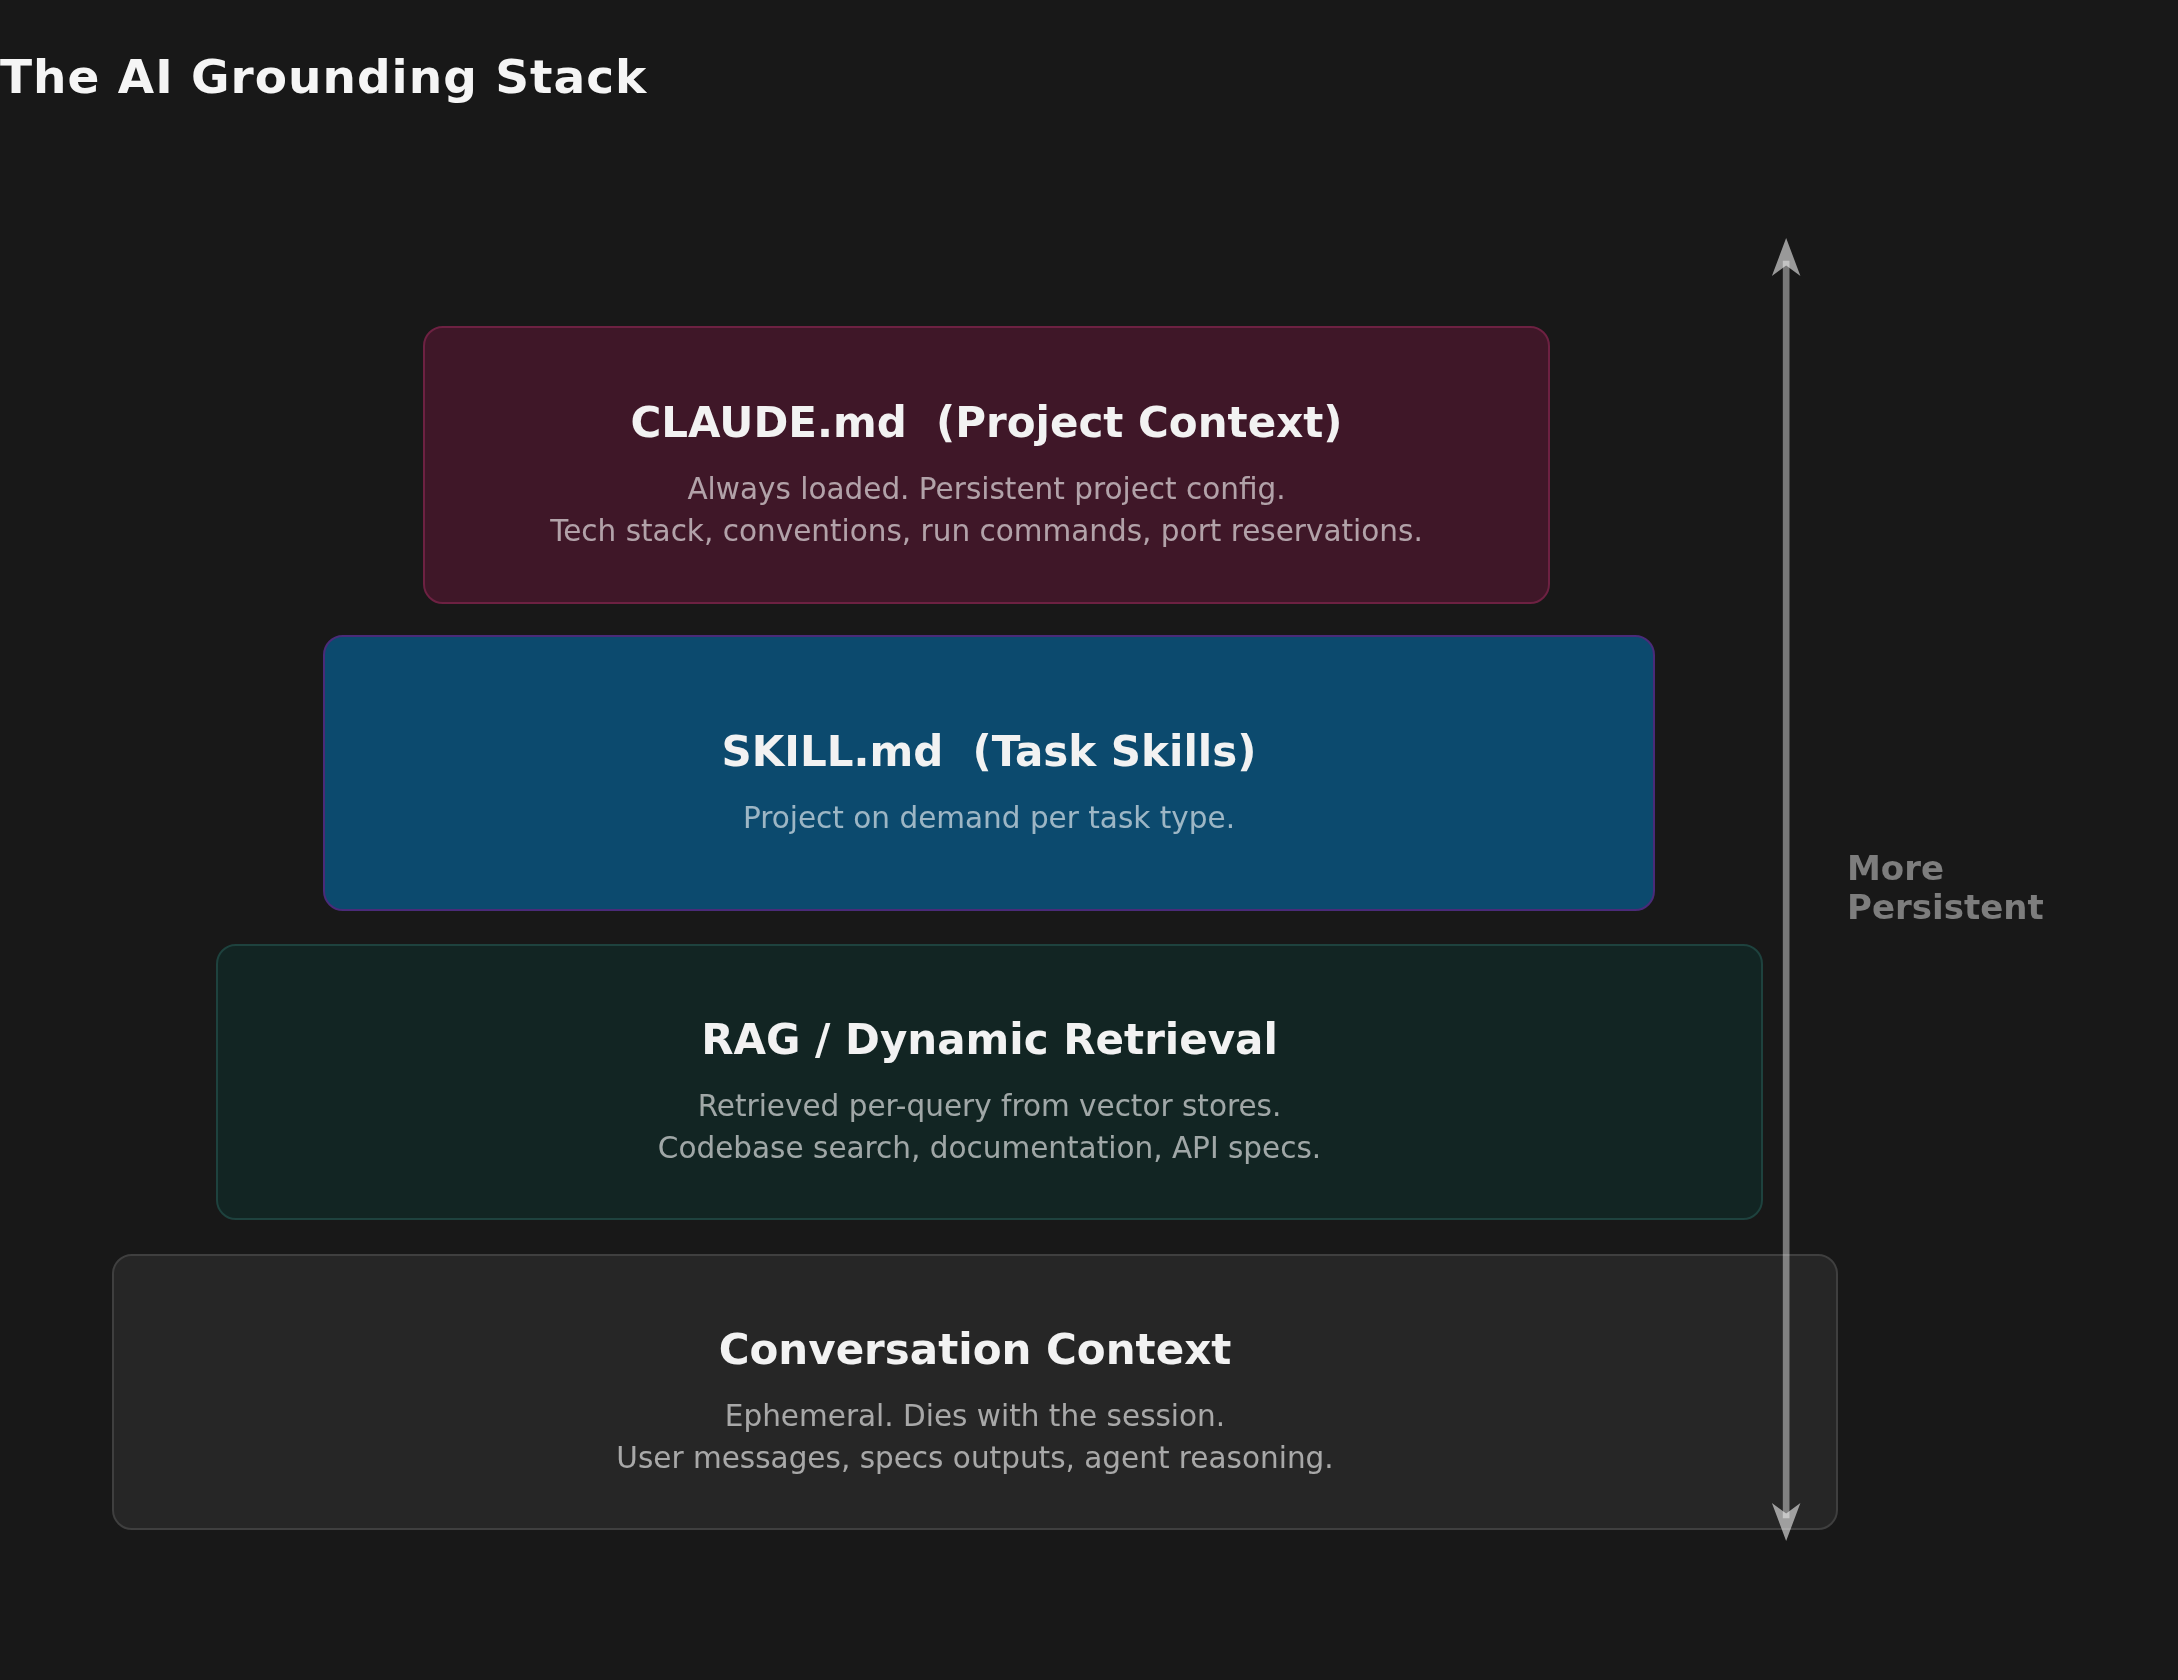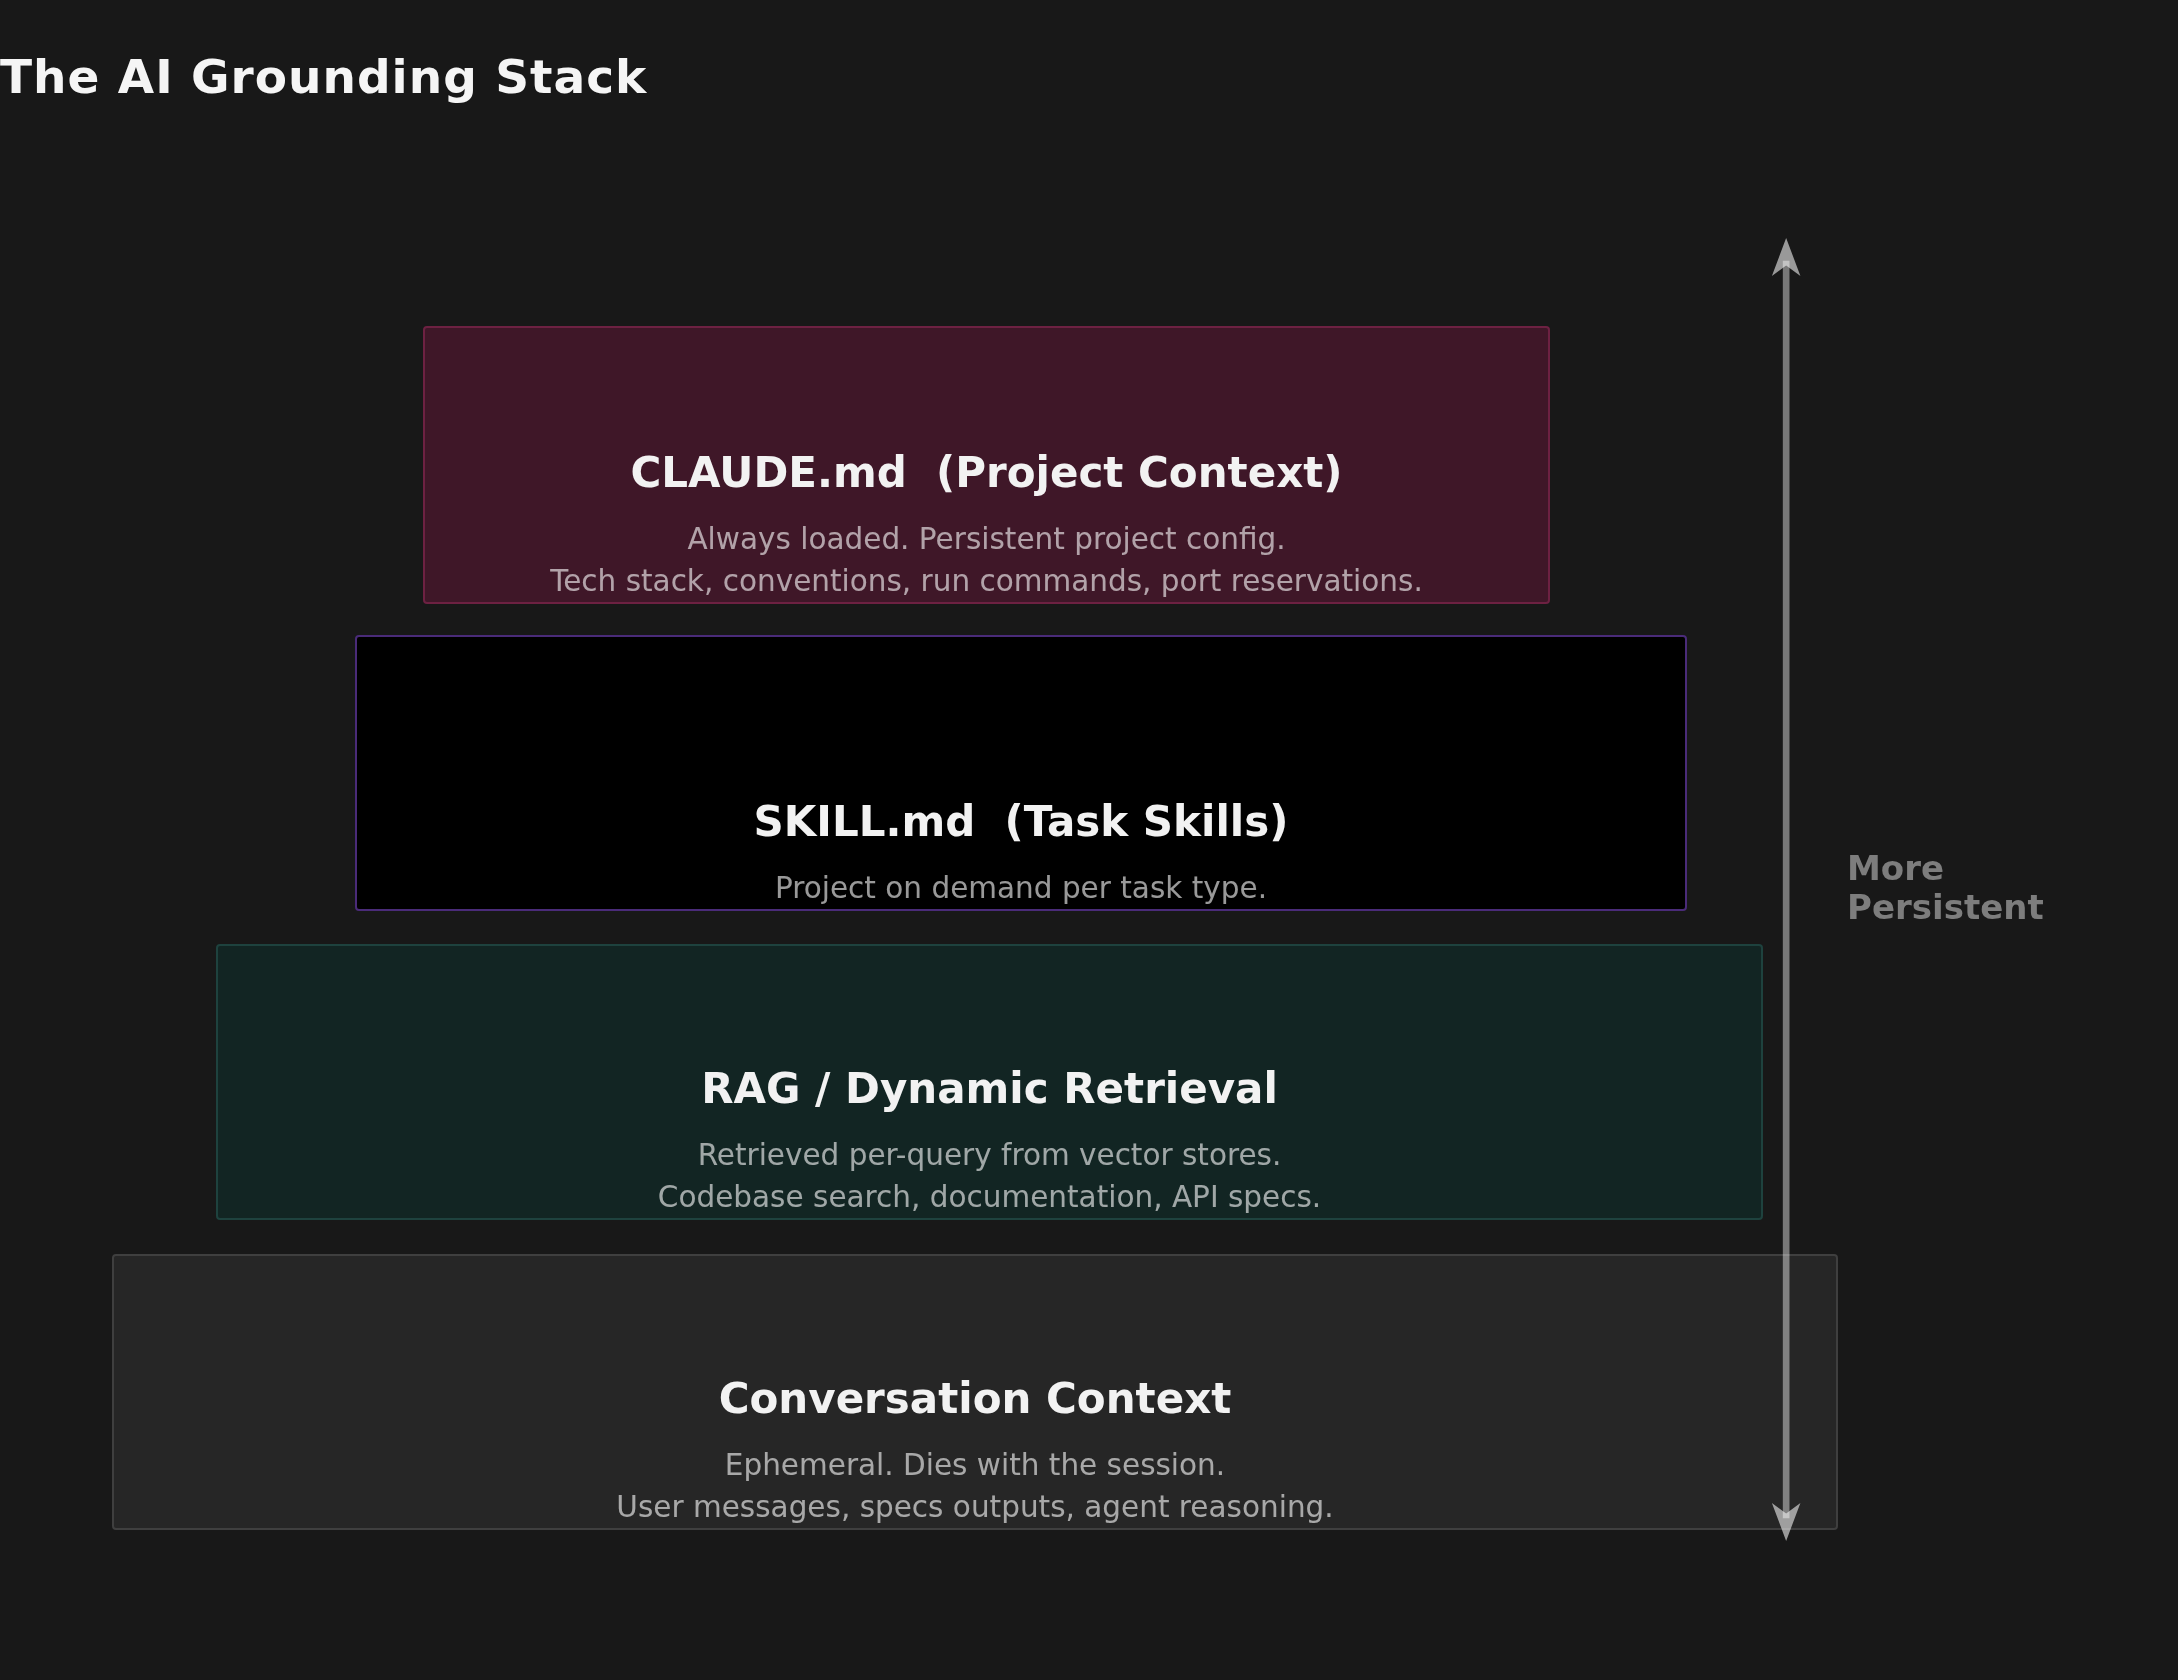--- a/index.html
+++ b/index.html
@@ -22,26 +22,26 @@
     width: 2178px;
     text-align: left;
     font-size: 47px;
     font-weight: 700;
     color: #f5f5f5;
     letter-spacing: 1px;
   }
   .layer {
     position: absolute;
     border: 2.9px solid #444;
-    border-radius: 4px;
+    border-radius: 20px;
     box-sizing: border-box;
     display: flex;
     flex-direction: column;
     align-items: center;
-    justify-content: flex-end;
+    justify-content: center;
     text-align: center;
     padding-top: 20px;
   }
   .layer-claude  { left: 423px; top: 326px;  width: 1127px; height: 278px; }
   .layer-skill   { left: 323px; top: 635px;  width: 1332px; height: 276px; }
   .layer-rag     { left: 216px; top: 944px;  width: 1547px; height: 276px; }
   .layer-convo   { left: 112px; top: 1254px; width: 1726px; height: 276px; }
   .layer-title {
     font-size: 42px;
     font-weight: 700;
@@ -79,21 +79,21 @@
 <div class="canvas">
 
   <div class="page-title">The AI Grounding Stack</div>
 
   <div class="layer layer-claude" style="background: rgb(63, 23, 40); border-color: rgb(109, 33, 66);">
     <div class="layer-title">CLAUDE.md&nbsp; (Project Context)</div>
     <div class="layer-sub">Always loaded. Persistent project config.</div>
     <div class="layer-sub">Tech stack, conventions, run commands, port reservations.</div>
   </div>
 
-  <div class="layer layer-skill" style="background: #000000; border-color: rgb(74, 43, 121); margin-left: 32px;">
+  <div class="layer layer-skill" style="background: #0c4a6e; border-color: rgb(74, 43, 121);">
     <div class="layer-title">SKILL.md&nbsp; (Task Skills)</div>
     <div class="layer-sub">Project on demand per task type.</div>
   </div>
 
   <div class="layer layer-rag" style="background: rgb(18, 37, 35); border-color: rgb(30, 66, 62);">
     <div class="layer-title">RAG / Dynamic Retrieval</div>
     <div class="layer-sub">Retrieved per-query from vector stores.</div>
     <div class="layer-sub">Codebase search, documentation, API specs.</div>
   </div>
 

